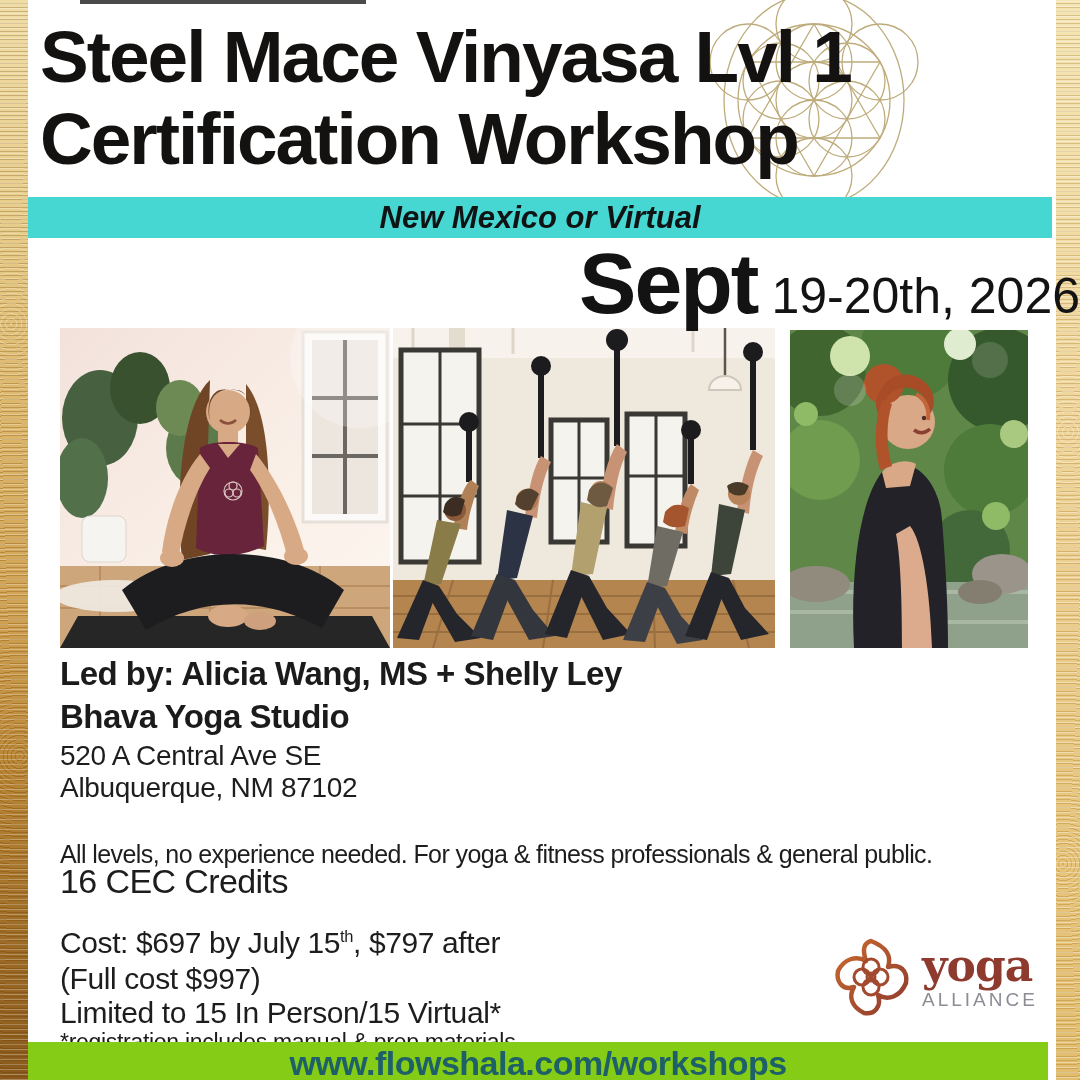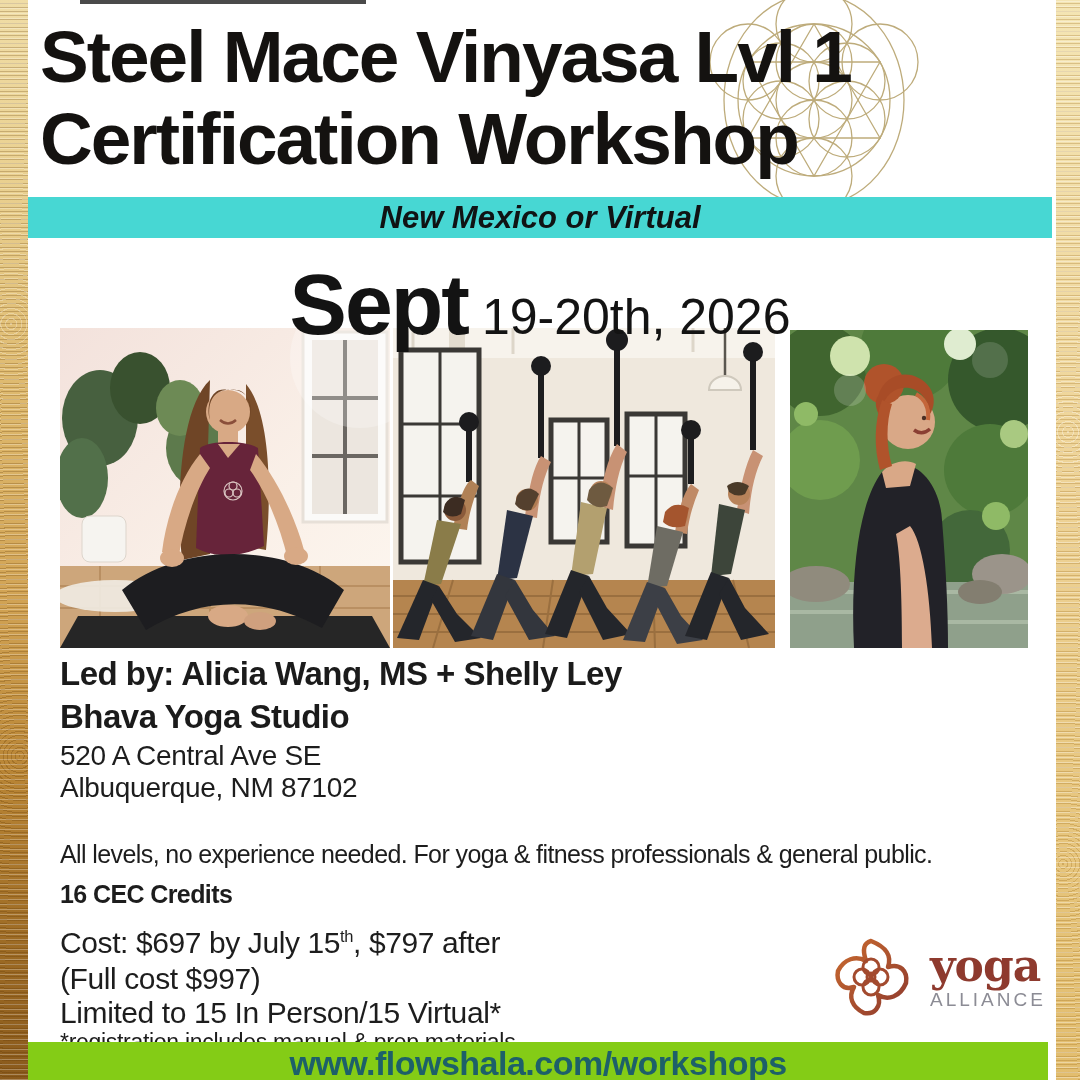--- a/index.html
+++ b/index.html
@@ -35,22 +35,22 @@
     font-size:73px;line-height:1.12;letter-spacing:-2px;
   }
   
   .banner{
     position:absolute;left:28px;top:197px;width:1024px;height:41px;
     background:#47d7d3;z-index:3;display:flex;align-items:center;justify-content:center;font-style:italic;
   }
   .banner-text{font-size:31px;font-weight:700;color:#101314;letter-spacing:0px;}
 
   .date-row{
-    position:absolute;left:0;top:234px;width:100%;text-align:center;z-index:2;
-    white-space:nowrap;color:#131313;margin-top:21px;
+    position:absolute;left:0;top:234px;width:100%;text-align:right;z-index:2;
+    white-space:nowrap;color:#131313;
   }
   .date-month{font-size:86px;font-weight:700;letter-spacing:-2px;vertical-align:baseline;}
   .date-days{font-size:50px;font-weight:400;letter-spacing:0px;margin-left:14px;}
 
   
   .photo{position:absolute;top:328px;overflow:hidden;background:#eee;}
   .photo svg{display:block;}
   #photo-1{left:60px;width:330px;height:320px;}
   #photo-2{left:393px;width:382px;height:320px;}
   #photo-3{left:790px;top:330px;width:238px;height:318px;}
@@ -60,21 +60,21 @@
   .lead{font-size:33px;font-weight:700;letter-spacing:-0.5px;color:#1b1b1b;}
   .addr{font-size:28px;font-weight:400;letter-spacing:-0.3px;}
   .body-line{font-size:25px;font-weight:400;letter-spacing:-0.6px;}
   .cost-line{font-size:30px;font-weight:400;letter-spacing:-0.4px;}
   .cost-line sup{font-size:0.55em;vertical-align:super;}
   .footnote{font-size:23px;font-weight:400;letter-spacing:-0.3px;}
 
   
   .ya-logo{position:absolute;left:828px;top:930px;width:200px;height:92px;display:flex;align-items:center;z-index:2;}
   .ya-flower{width:86px;height:86px;flex:0 0 auto;}
-  .ya-words{margin-left:16px;line-height:1;}
+  .ya-words{margin-left:8px;line-height:1;}
   .ya-yoga{font-family:"DejaVu Serif", serif;font-weight:700;font-size:44px;color:#8e3a2e;letter-spacing:-1px;}
   .ya-alliance{font-size:19px;letter-spacing:3px;color:#8c8c95;margin-top:2px;font-weight:400;}
 
   
   .footer{
     position:absolute;left:28px;top:1042px;width:1020px;height:42px;background:#84cc16;
     display:flex;align-items:center;justify-content:center;
   }
   .footer-text{font-size:34px;font-weight:700;color:#1d6069;letter-spacing:-0.5px;}
 </style>
@@ -305,21 +305,21 @@
       <circle cx="200" cy="30" r="18" fill="#ffffff" opacity="0.15"></circle>
     </svg>
   </div>
 
   <div class="info lead" style="top:698px;">Bhava Yoga Studio</div>
   <div class="info lead" style="top:655px;">Led by: Alicia Wang, MS + Shelly Ley</div>
   <div class="info addr" style="top:740px;">520 A Central Ave SE</div>
   <div class="info addr" style="top:772px;">Albuquerque, NM 87102</div>
 
   <div class="info body-line" style="top:840px;">All levels, no experience needed. For yoga &amp; fitness professionals &amp; general public.</div>
-  <div class="info body-line" style="top:880px;font-size:25px;font-weight:bold;">16 CEC Credits</div>
+  <div class="info body-line" style="top:862px;font-size:34px;">16 CEC Credits</div>
 
   <div class="info cost-line" style="top:926px;">
     <span>Cost: $697 by July 15</span><sup>th</sup><span>, $797 after</span>
   </div>
   <div class="info cost-line" style="top:962px;">(Full cost $997)</div>
   <div class="info cost-line" style="top:996px;">Limited to 15 In Person/15 Virtual*</div>
   <div class="info footnote" style="top:1029px;">*registration includes manual &amp; prep materials</div>
 
   <div class="ya-logo">
     <svg class="ya-flower" viewBox="0 0 86 86">

